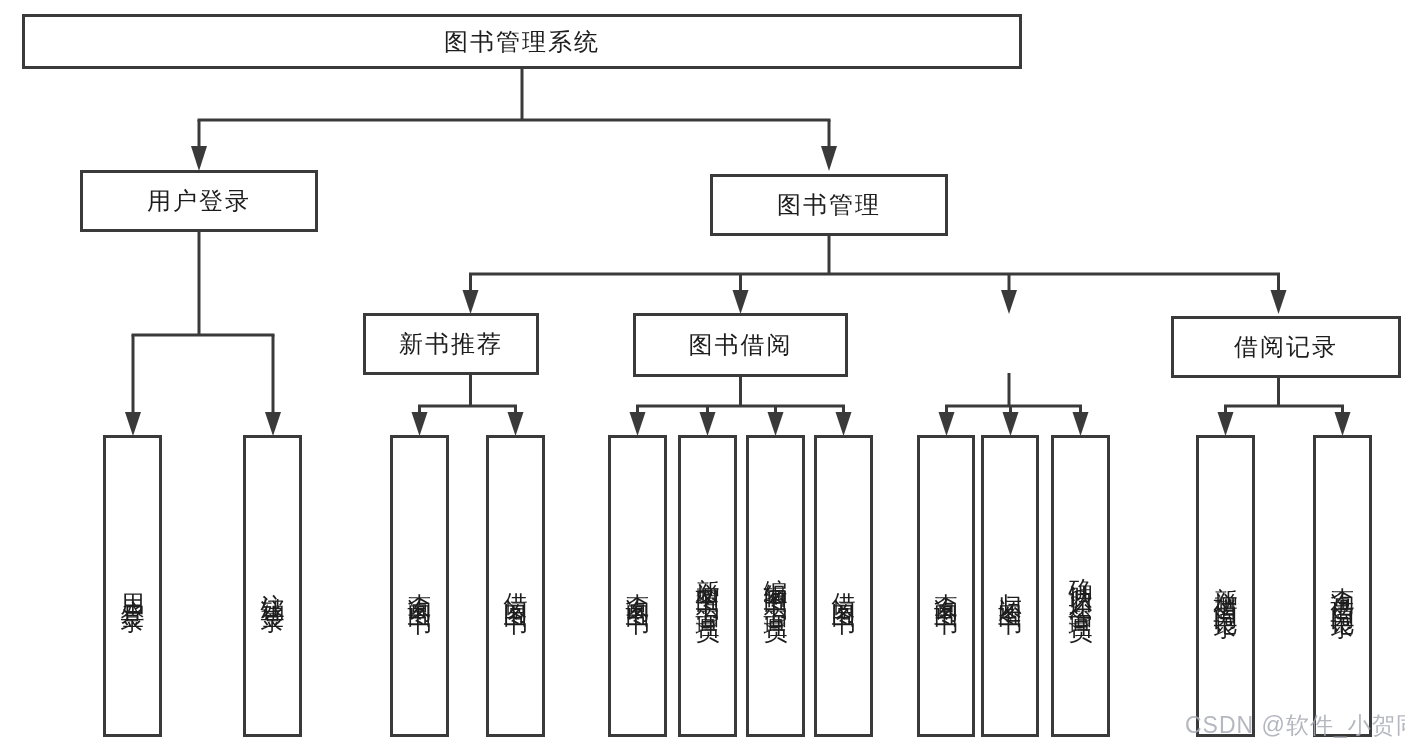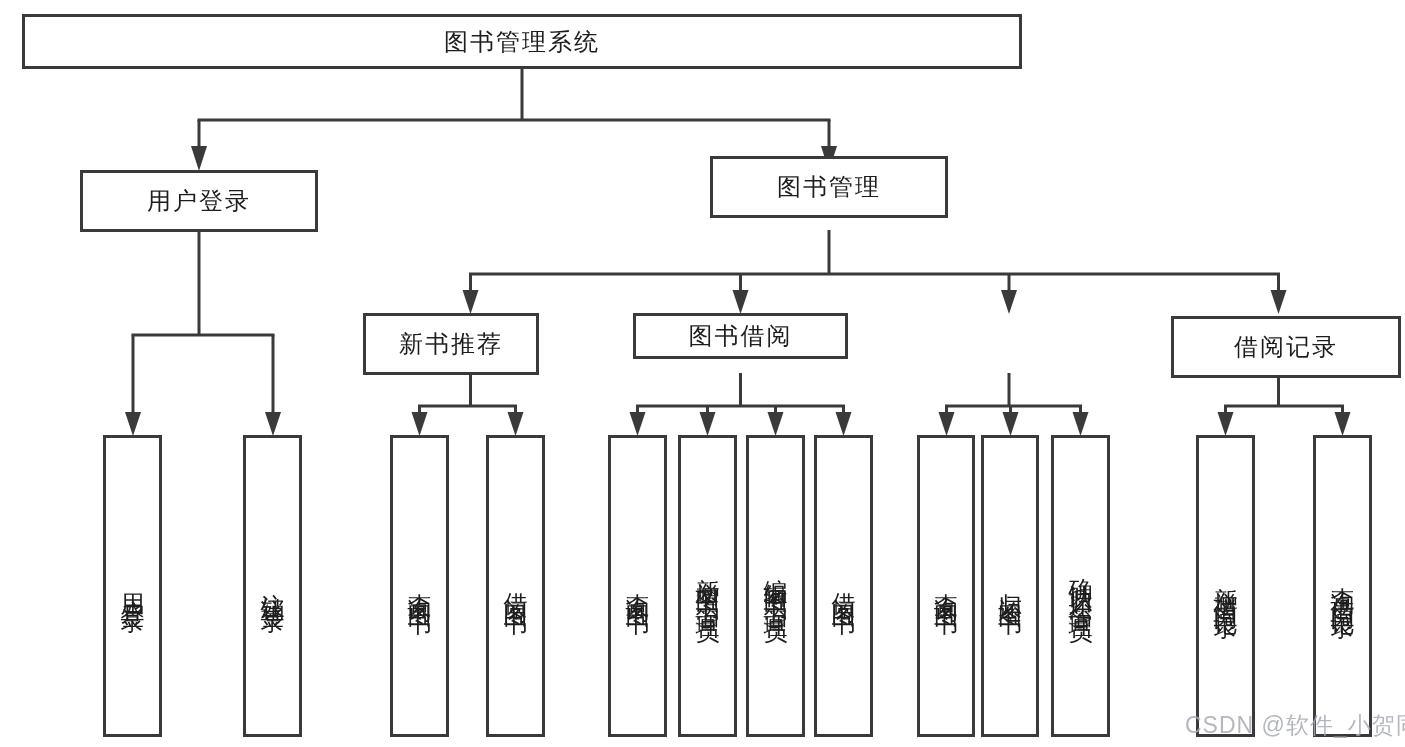--- a/index.html
+++ b/index.html
@@ -119,24 +119,24 @@
       <polygon points="1072.5,412 1088.5,412 1080.5,436"></polygon>
 
       <polygon points="1217.5,412 1233.5,412 1225.5,436"></polygon>
       <polygon points="1334.5,412 1350.5,412 1342.5,436"></polygon>
     </g>
   </svg>
 
   <div class="box hlabel" style="left:22px; top:14px; width:1000px; height:55px;">图书管理系统</div>
 
   <div class="box hlabel" style="left:80px; top:170px; width:238px; height:62px;">用户登录</div>
-  <div class="box hlabel" style="left:710px; top:156px; width:238px; height:62px;">图书管理</div>
+  <div class="box hlabel" style="left:710px; top:174px; width:238px; height:62px;">图书管理</div>
 
   <div class="box hlabel" style="left:363px; top:313px; width:176px; height:62px;">新书推荐</div>
-  <div class="box hlabel" style="left:633px; top:313px; width:215px; height:46px;">图书借阅</div>
+  <div class="box hlabel" style="left:633px; top:313px; width:215px; height:64px;">图书借阅</div>
   <div class="box hlabel" style="left:1171px; top:316px; width:230px; height:62px;">借阅记录</div>
 
   <div class="box leaf" style="left:103px;">
     <span class="vtext">用户登录</span>
   </div>
   <div class="box leaf" style="left:243px;">
     <span class="vtext">注销登录</span>
   </div>
 
   <div class="box leaf" style="left:390px;">

